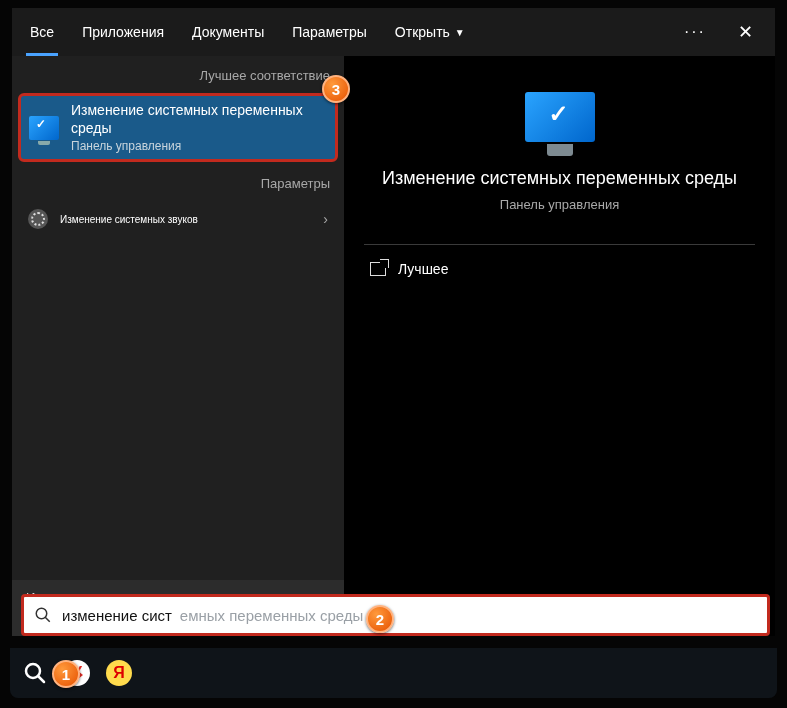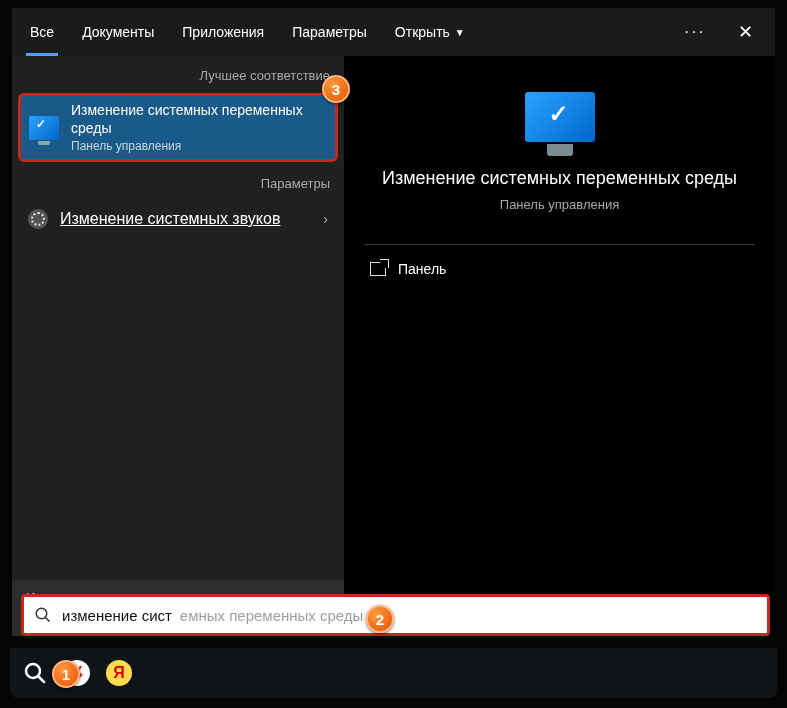--- a/index.html
+++ b/index.html
@@ -71,21 +71,21 @@
   .res-text{display:flex;flex-direction:column;gap:2px;}
   .res-title{color:var(--text);font-size:14px;line-height:1.25;}
   .res-sub{color:#c8d4dc;font-size:12px;}
   .result.param{padding:10px 16px;}
   .result.param .g-icon{
     width:20px;height:20px;border-radius:50%;background:#555;position:relative;flex:none;
   }
   .result.param .g-icon::before{
     content:"";position:absolute;inset:3px;border:2px dotted #ddd;border-radius:50%;
   }
-  .param-title{color:var(--text);font-size:16px;flex:1;text-decoration:underline;}
+  .param-title{color:var(--text);font-size:10px;flex:1;}
   .param-chev{color:var(--text-dim);font-size:14px;}
   .left-fill{flex:1;}
   .index-box{
     background:#2c2c2c;padding:10px 14px 12px;
   }
   .index-off{color:#d8d8d8;font-size:13px;margin-bottom:4px;}
   .index-link{color:#4aa3ff;font-size:13px;cursor:pointer;}
   
   .detail-top{display:flex;flex-direction:column;align-items:center;padding:36px 20px 22px;}
   .big-icon{
@@ -150,22 +150,22 @@
     box-shadow:0 1px 3px rgba(0,0,0,.6);
   }
   svg{display:block;}
 </style>
 </head>
 <body>
 
 <div class="window">
   <div class="tabs">
     <div class="tab active">Все</div>
+    <div class="tab">Приложения</div>
     <div class="tab">Документы</div>
-    <div class="tab">Приложения</div>
     <div class="tab">Параметры</div>
     <div class="tab">
       <span>Открыть</span>
       <span class="chev">▼</span>
     </div>
     <div class="spacer"></div>
     <div class="dots">···</div>
     <div class="close">✕</div>
   </div>
 
@@ -199,21 +199,21 @@
 
     <div class="right">
       <div class="detail-top">
         <div class="big-icon"></div>
         <div class="detail-title">Изменение системных переменных среды</div>
         <div class="detail-sub">Панель управления</div>
       </div>
       <div class="hr"></div>
       <div class="action">
         <div class="open-icon"></div>
-        <div class="action-text">Панель</div>
+        <div class="action-text">Лучшее</div>
       </div>
     </div>
   </div>
 </div>
 
 <div class="search-row">
   <svg class="mag" viewBox="0 0 24 24">
     <circle cx="10" cy="10" r="7" stroke="#333" stroke-width="2" fill="none"></circle>
     <line x1="15" y1="15" x2="21" y2="21" stroke="#333" stroke-width="2"></line>
   </svg>

